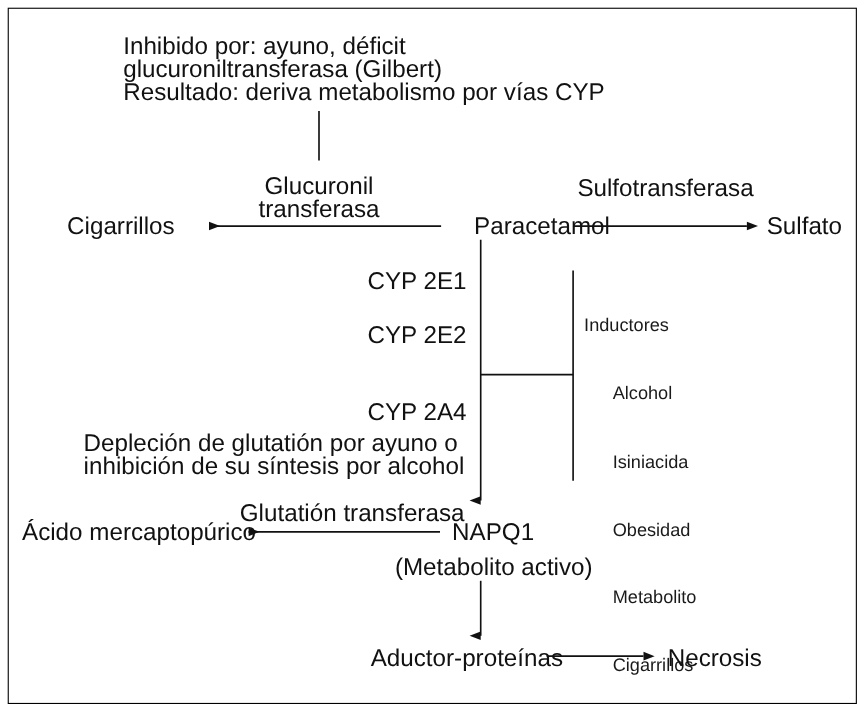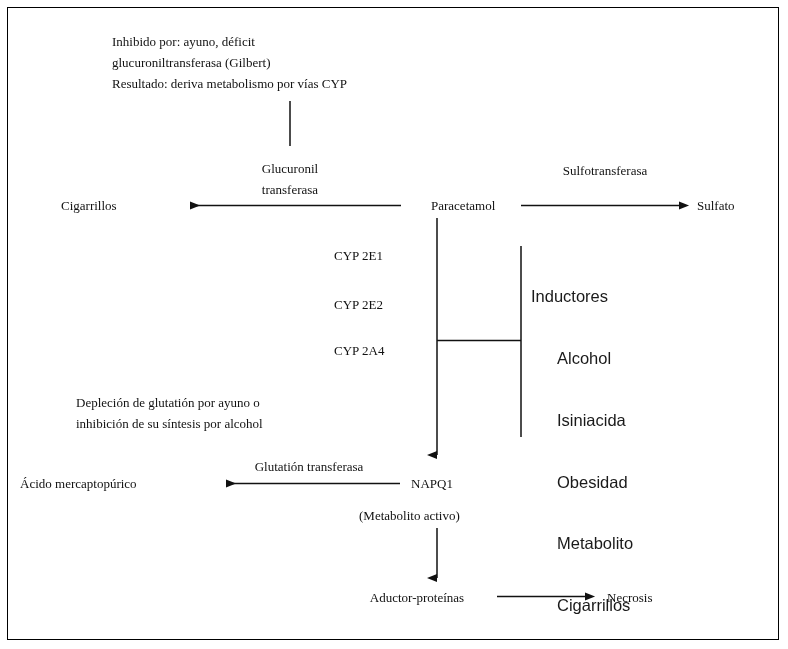--- a/index.html
+++ b/index.html
@@ -23,24 +23,23 @@
     left: 7px;
     top: 7px;
     width: 772px;
     height: 633px;
     border: 1.5px solid #000000;
     box-sizing: border-box;
   }
   .txt {
     position: absolute;
     white-space: pre;
-    font-size: 13px;
+    font-size: 22px;
     line-height: 21px;
     color: #111111;
-    font-family: Liberation Serif, serif;
   }
   .txt.center { text-align: center; }
   .multiline { white-space: pre-wrap; }
   svg.lines {
     position: absolute;
     left: 0; top: 0;
     width: 788px;
     height: 649px;
     pointer-events: none;
   }
@@ -102,21 +101,21 @@
   <div class="txt center" style="left:505px; top:160px; width:200px;">Sulfotransferasa</div>
 
   <div class="txt" style="left:61px; top:195px;">Cigarrillos</div>
 
   <div class="txt" style="left:431px; top:195px;">Paracetamol</div>
 
   <div class="txt" style="left:697px; top:195px;">Sulfato</div>
 
   <div class="txt" style="left:334px; top:245px;">CYP 2E1</div>
   <div class="txt" style="left:334px; top:294px;">CYP 2E2</div>
-  <div class="txt" style="left:334px; top:340px;">CYP 2A4</div>
+  <div class="txt" style="left:334px; top:364px;">CYP 2A4</div>
 
   <div class="inductores-list" style="left:531px; top:245px;">
     <span class="head">Inductores</span>
     <span class="item">Alcohol</span>
     <span class="item">Isiniacida</span>
     <span class="item">Obesidad</span>
     <span class="item">Metabolito</span>
     <span class="item">Cigarrillos</span>
     
     

